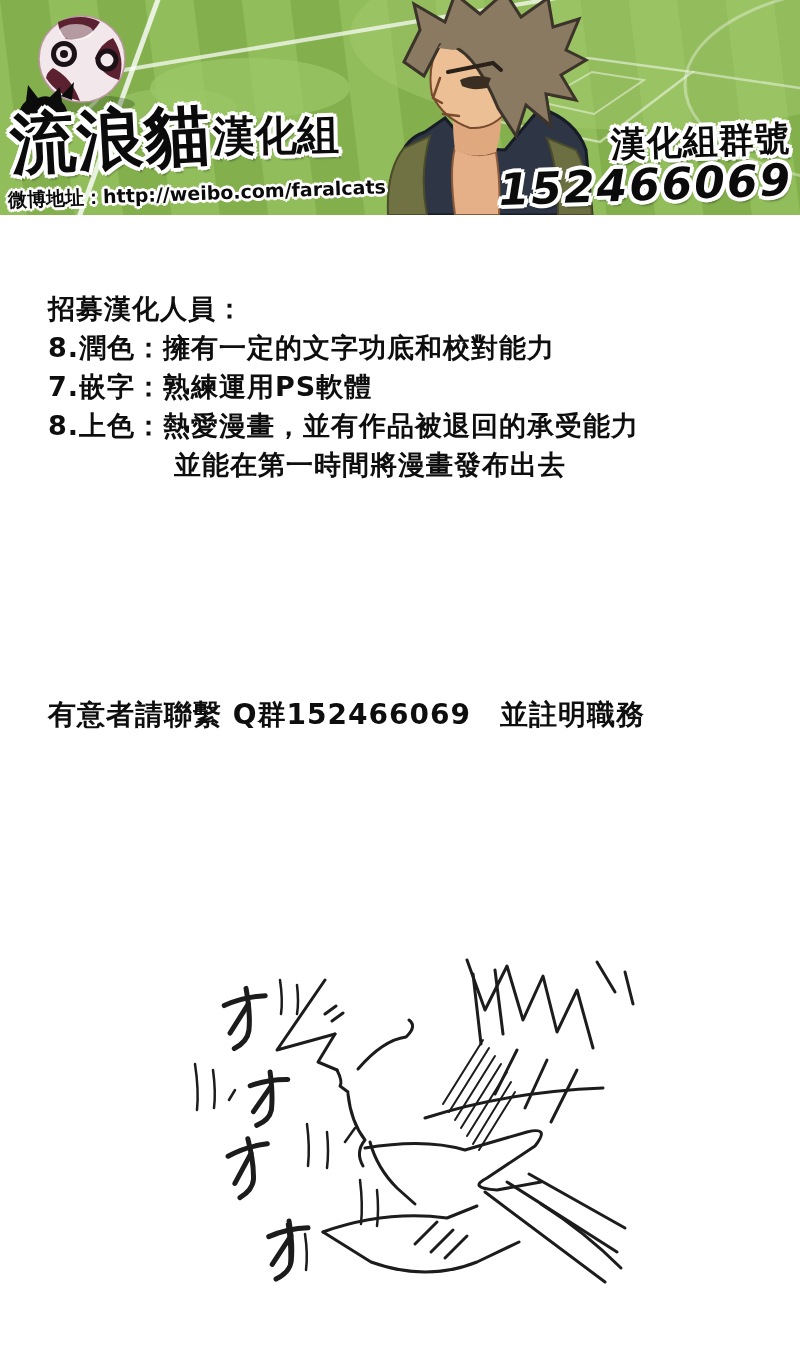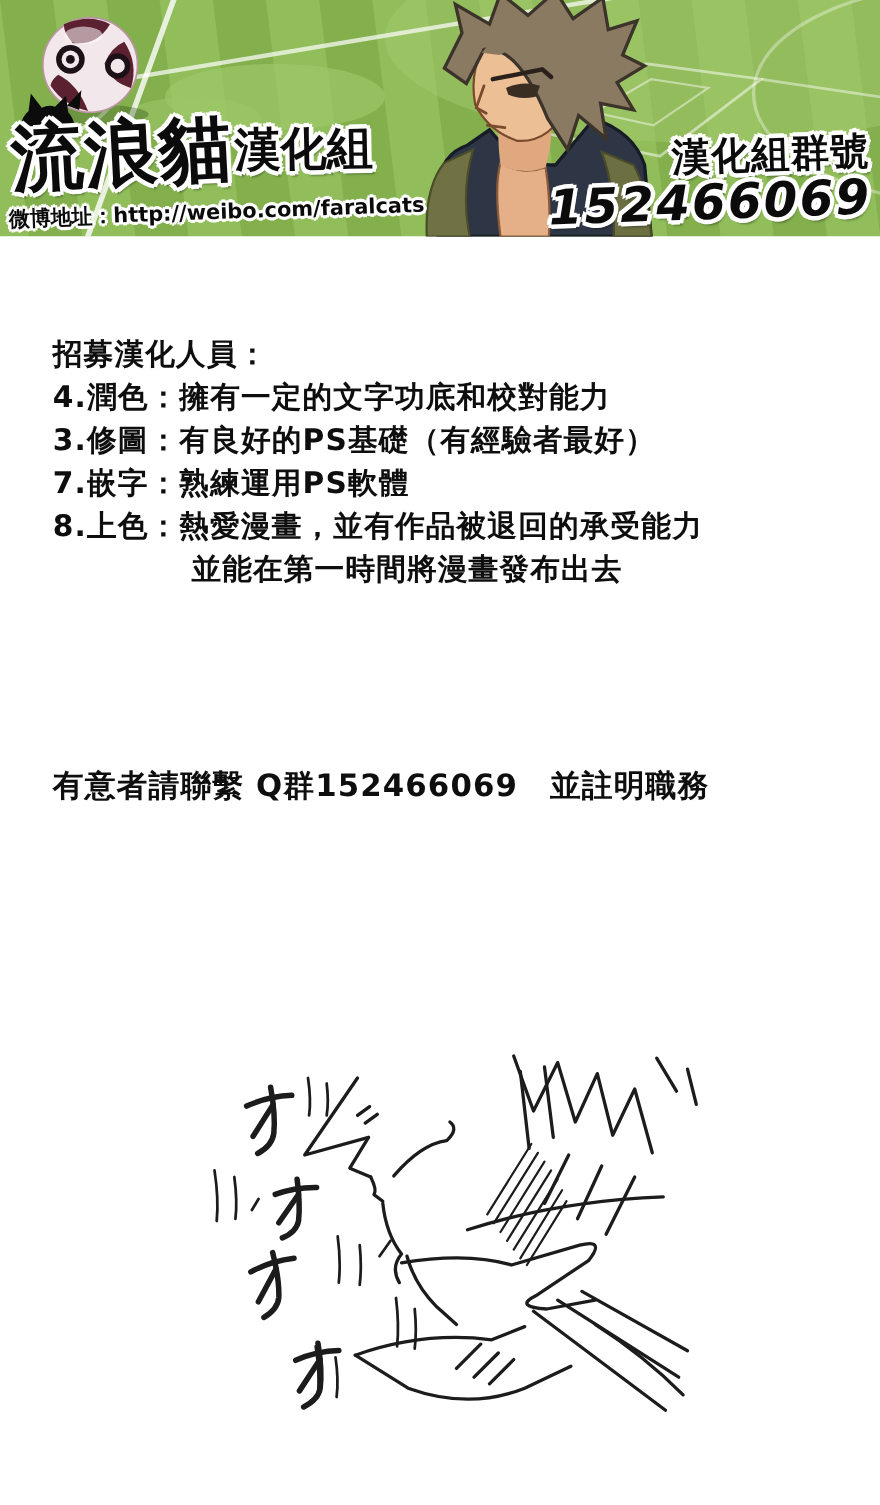--- a/index.html
+++ b/index.html
@@ -23,21 +23,21 @@
   .grp-title .small{font-size:42px;display:inline-block;transform:translateY(-4px) rotate(2deg);margin-left:2px;}
   .weibo{position:absolute;left:8px;top:184px;font-size:19px;transform:rotate(-2deg);
     text-shadow:
       -2px -2px 0 #fff, 2px -2px 0 #fff,-2px 2px 0 #fff, 2px 2px 0 #fff,
       -3px 0 0 #fff, 3px 0 0 #fff, 0 -3px 0 #fff, 0 3px 0 #fff;}
   .qqblock{position:absolute;right:8px;top:126px;text-align:right;transform:rotate(-2deg);}
   .qqblock .lbl{font-size:35px;letter-spacing:1px;}
   .qqblock .num{font-size:44px;font-style:italic;letter-spacing:2px;margin-top:2px;}
   
   .recruit{
-    position:absolute;left:48px;top:303px;width:730px;
+    position:absolute;left:48px;top:289px;width:730px;
     font-size:27px;font-weight:bold;color:#0e0e0e;line-height:39px;
     letter-spacing:1px;white-space:nowrap;
   }
   .recruit .indent-a{padding-left:92px;}
   .recruit .indent-b{padding-left:126px;}
   .contact{
     position:absolute;left:48px;top:696px;width:740px;
     font-size:28px;font-weight:bold;color:#0e0e0e;letter-spacing:1px;white-space:nowrap;
   }
   
@@ -104,22 +104,21 @@
   </div>
   <div class="weibo outlined">微博地址：http://weibo.com/faralcats</div>
   <div class="qqblock">
     <div class="lbl outlined">漢化組群號</div>
     <div class="num outlined">152466069</div>
   </div>
 </div>
 
 <div class="recruit">
   <div>招募漢化人員：</div>
-  <div>4.潤色：擁有一定的文字功底和校對能力</div>
-  <div>3.修圖：有良好的PS基礎（有經驗者最好）</div>
+  <div>8.潤色：擁有一定的文字功底和校對能力</div>
   <div>7.嵌字：熟練運用PS軟體</div>
   <div>8.上色：熱愛漫畫，並有作品被退回的承受能力</div>
   <div class="indent-b">並能在第一時間將漫畫發布出去</div>
 </div>
 <div class="contact">有意者請聯繫 Q群152466069　並註明職務</div>
 
 <div class="sketch">
   <svg width="455" height="415" viewBox="0 0 455 415" fill="none" stroke="#1c1c1c" stroke-linecap="round" stroke-linejoin="round">
 
     <g stroke-width="5" transform="translate(35,38) rotate(-8)">

